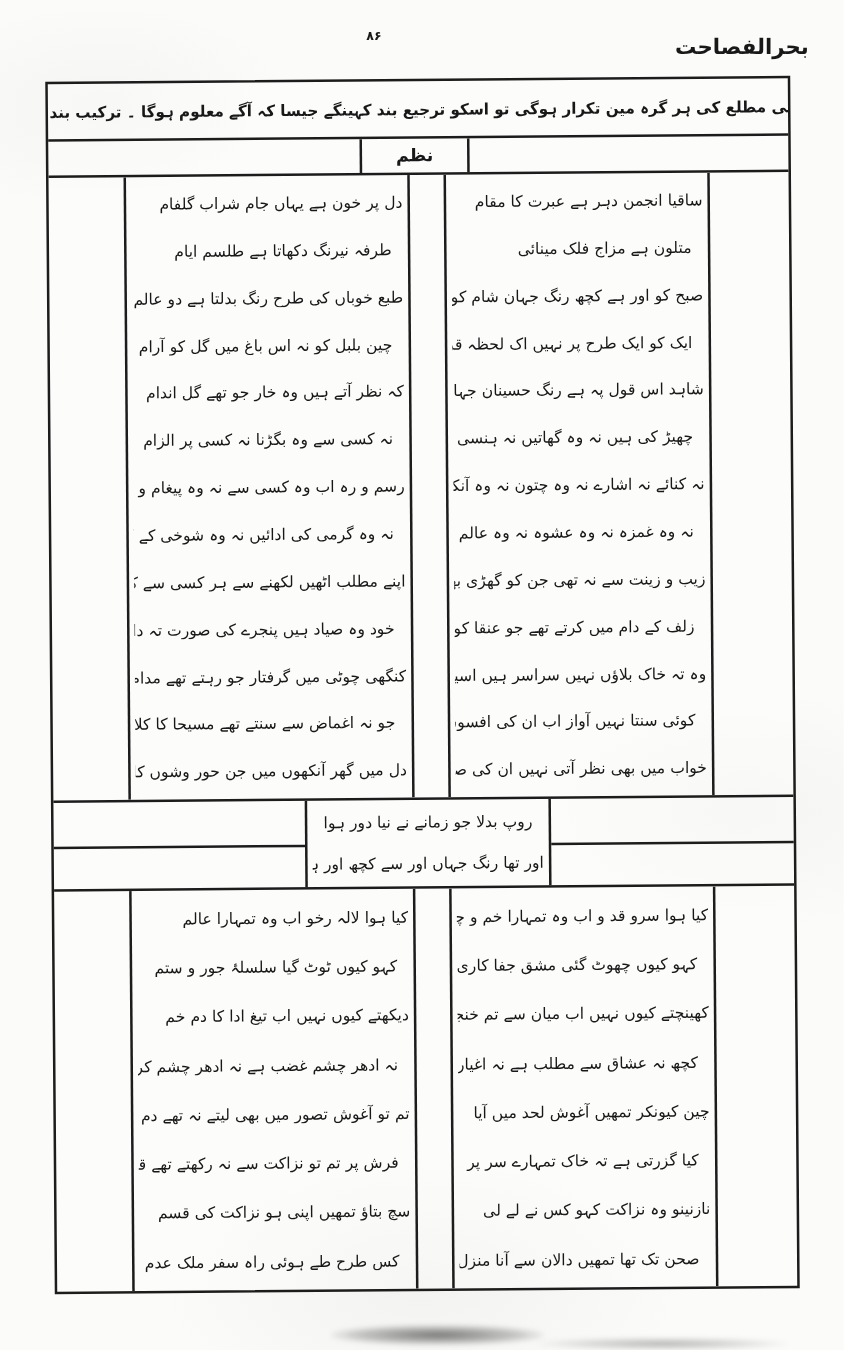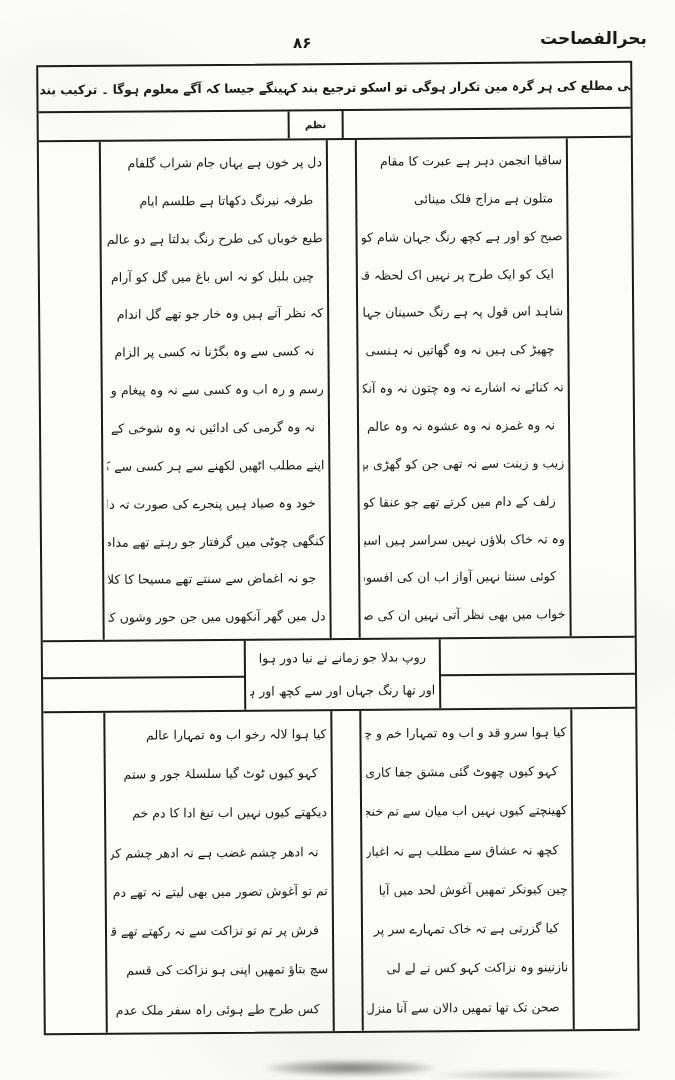--- a/index.html
+++ b/index.html
@@ -19,22 +19,22 @@
   }
   .urdu{direction:rtl;unicode-bidi:isolate;}
   .page-head{
     position:absolute;top:22px;left:0;width:675px;height:38px;
   }
   .book-title{
     position:absolute;right:28px;top:6px;
     font-size:17px;font-weight:bold;white-space:nowrap;text-align:center;
   }
   .page-number{
-    position:absolute;left:293px;top:12px;
-    font-size:15px;font-weight:bold;letter-spacing:2px;
+    position:absolute;left:293px;top:2px;
+    font-size:10px;font-weight:bold;letter-spacing:2px;
   }
   .sheet{
     position:absolute;left:40px;top:63px;width:596px;height:970px;
     border:2.5px solid #1c1c1c;
     transform:rotate(-0.45deg);
     display:flex;flex-direction:column;
     background:rgba(255,255,255,.35);
     box-sizing:border-box;
   }
   .row{display:flex;flex-direction:row;box-sizing:border-box;}
@@ -44,23 +44,23 @@
     height:46px;align-items:center;justify-content:center;
     overflow:hidden;
   }
   .rule-text{
     font-size:12.5px;font-weight:bold;white-space:nowrap;
     display:inline-block;transform:scaleX(.97);
   }
   .row-label{height:29px;}
   .row-label .spacer-a{width:249px;}
   .row-label .label-cell{
-    width:56px;border-left:2px solid #1c1c1c;border-right:2px solid #1c1c1c;
+    width:88px;border-left:2px solid #1c1c1c;border-right:2px solid #1c1c1c;
     display:flex;align-items:center;justify-content:center;
-    font-size:10px;font-weight:bold;box-sizing:border-box;
+    font-size:14px;font-weight:bold;box-sizing:border-box;
   }
   .row-label .spacer-b{flex:1;}
   .row-block{overflow:hidden;}
   .row-top{height:500px;}
   .row-bottom{flex:1;}
   .cell-margin-l{width:60px;}
   .cell-col-left{width:227px;}
   .cell-gutter{width:27px;}
   .cell-col-right{width:211px;}
   .cell-margin-r{flex:1;}

